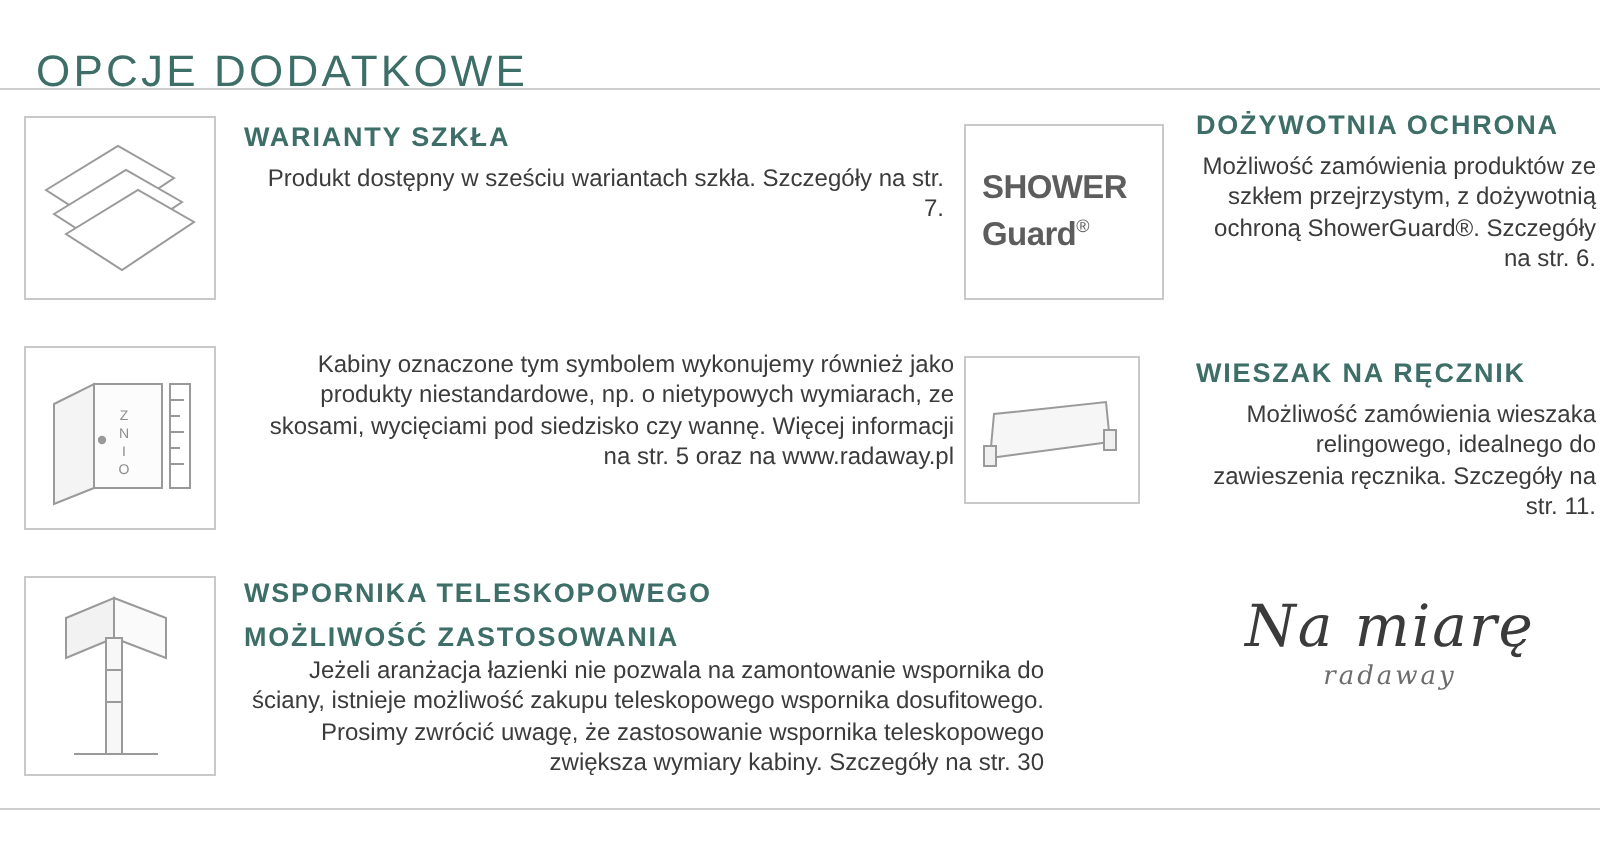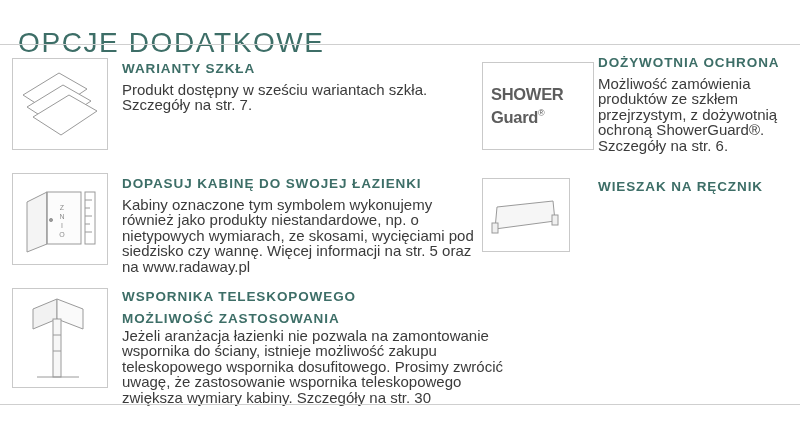--- a/index.html
+++ b/index.html
@@ -17,21 +17,21 @@
     position: relative;
     width: 800px;
     height: 421px;
     box-sizing: border-box;
     background: #ffffff;
   }
   .page-title {
     position: absolute;
     left: 18px;
     top: 8px;
-    font-size: 28px;
+    font-size: 22px;
     letter-spacing: 1.6px;
     color: #3d6e67;
     font-weight: normal;
   }
   .divider {
     position: absolute;
     left: 0;
     width: 800px;
     height: 1px;
     background: #cfcfcf;
@@ -54,38 +54,39 @@
     color: #3d6e67;
     font-size: 13.5px;
     letter-spacing: 0.9px;
     line-height: 18px;
     margin: 0 0 4px 0;
     font-weight: bold;
     text-transform: uppercase;
   }
   .blk-body {
     color: #3b3b3b;
-    font-size: 15px;
+    font-size: 12px;
     line-height: 15.4px;
     margin: 0;
+    text-align: right;
   }
 
   
   #block-glass-variants { left: 122px; top: 60px; width: 350px; }
   #iconbox-glass { left: 12px; top: 58px; width: 96px; height: 92px; }
 
   #block-custom-cabin { left: 122px; top: 175px; width: 355px; }
   #iconbox-custom { left: 12px; top: 173px; width: 96px; height: 92px; }
 
   #block-telescopic { left: 122px; top: 288px; width: 400px; }
   #iconbox-telescopic { left: 12px; top: 288px; width: 96px; height: 100px; }
 
   
   #block-lifetime { left: 598px; top: 54px; width: 200px; }
-  #iconbox-shower { left: 482px; top: 62px; width: 112px; height: 88px; }
+  #iconbox-shower { left: 482px; top: 62px; width: 100px; height: 88px; }
 
   #block-hanger { left: 598px; top: 178px; width: 200px; }
   #iconbox-hanger { left: 482px; top: 178px; width: 88px; height: 74px; }
 
   
   #logo-namiare {
     position: absolute;
     left: 600px;
     top: 296px;
     width: 190px;
@@ -172,21 +173,20 @@
         <line x1="72" y1="50" x2="77" y2="50"></line>
         <line x1="72" y1="58" x2="79" y2="58"></line>
       </g>
       <text x="49" y="36" font-family="Liberation Sans, sans-serif" font-size="7" fill="#8c8c8c" text-anchor="middle">Z</text>
       <text x="49" y="45" font-family="Liberation Sans, sans-serif" font-size="7" fill="#8c8c8c" text-anchor="middle">N</text>
       <text x="49" y="54" font-family="Liberation Sans, sans-serif" font-size="7" fill="#8c8c8c" text-anchor="middle">I</text>
       <text x="49" y="63" font-family="Liberation Sans, sans-serif" font-size="7" fill="#8c8c8c" text-anchor="middle">O</text>
     </svg>
   </div>
   <div class="block" id="block-custom-cabin">
-    <div class="blk-title">DOPASUJ KABINĘ DO SWOJEJ ŁAZIENKI</div>
     <div class="blk-body">Kabiny oznaczone tym symbolem wykonujemy również jako produkty niestandardowe, np. o nietypowych wymiarach, ze skosami, wycięciami pod siedzisko czy wannę. Więcej informacji na str. 5 oraz na www.radaway.pl</div>
   </div>
 
   <div class="icon-box" id="iconbox-telescopic">
     <svg class="icon-svg" width="94" height="98" viewBox="0 0 94 98">
       <g fill="none" stroke="#9a9a9a" stroke-width="1">
         <polygon points="20,20 44,10 44,30 20,40" fill="#f2f2f2"></polygon>
         <polygon points="44,10 70,20 70,40 44,30" fill="#fafafa"></polygon>
         <rect x="40" y="30" width="8" height="58" fill="#f7f7f7"></rect>
         <line x1="40" y1="46" x2="48" y2="46"></line>
@@ -217,17 +217,22 @@
       <g fill="none" stroke="#9a9a9a" stroke-width="1">
         <path d="M12,50 L14,28 L70,22 L72,42" fill="#f6f6f6"></path>
         <line x1="12" y1="50" x2="72" y2="42"></line>
         <rect x="9" y="44" width="6" height="10" fill="#f0f0f0"></rect>
         <rect x="69" y="36" width="6" height="10" fill="#f0f0f0"></rect>
       </g>
     </svg>
   </div>
   <div class="block" id="block-hanger">
     <div class="blk-title">WIESZAK NA RĘCZNIK</div>
-  </div>
-
+    <div class="blk-body">Możliwość zamówienia wieszaka relingowego, idealnego do zawieszenia ręcznika. Szczegóły na str. 11.</div>
+  </div>
+
+  <div id="logo-namiare">
+    <div class="logo-script">Na miarę</div>
+    <div class="logo-brand">radaway</div>
+  </div>
 
   <div class="divider bottom"></div>
 </div>
 
 </body></html>

